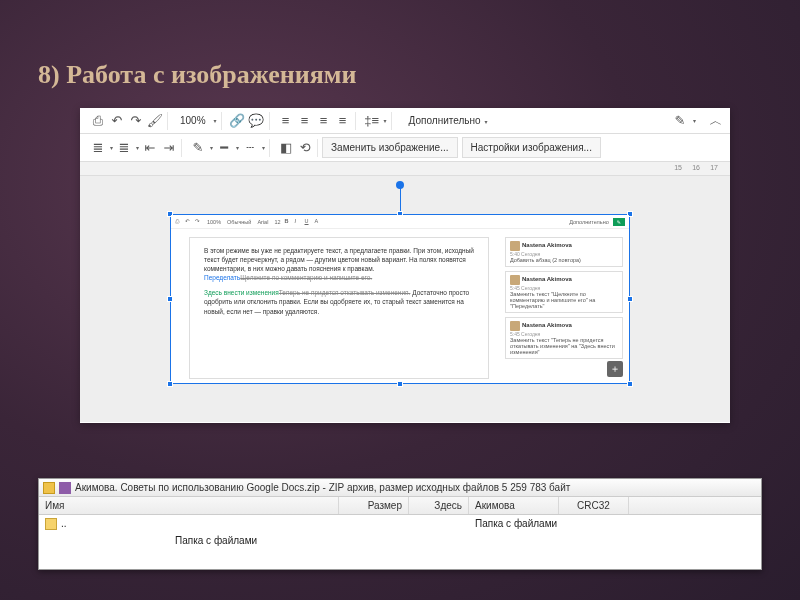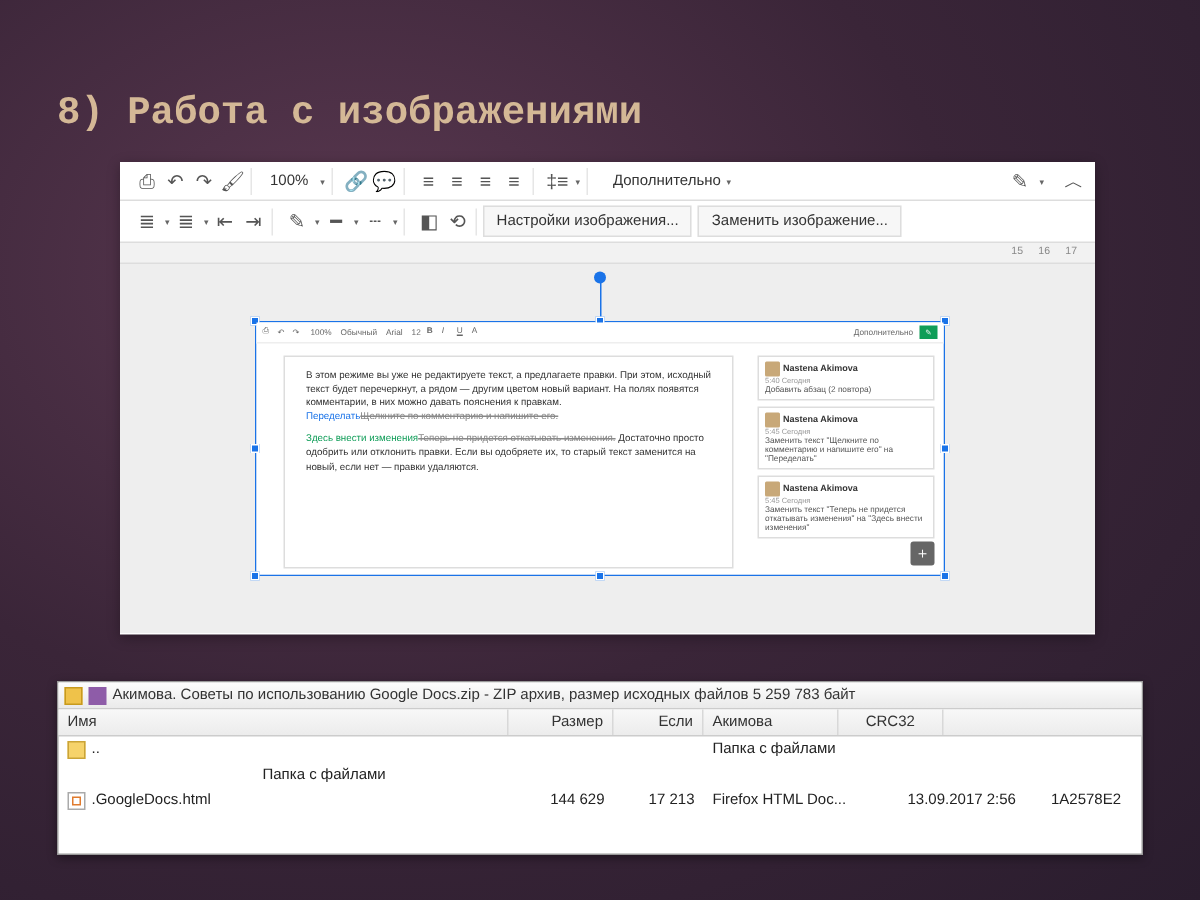--- a/index.html
+++ b/index.html
@@ -5,21 +5,21 @@
   * { box-sizing: border-box; margin: 0; padding: 0; }
   body {
     width: 800px; height: 600px;
     background: radial-gradient(ellipse at 30% 30%, #5a3850 0%, #3a2538 50%, #2a1d2e 100%);
     font-family: Arial, sans-serif;
     overflow: hidden;
     position: relative;
   }
   .slide-title {
     color: #d4b896;
-    font-family: Liberation Mono, monospace;
+    font-family: Liberation Serif, serif;
     font-size: 26px;
     font-weight: bold;
     padding: 60px 0 18px 38px;
   }
   .panel1 {
     background: #fff;
     width: 650px;
     height: 315px;
     margin: 0 auto 40px 80px;
     box-shadow: 0 2px 8px rgba(0,0,0,0.3);
@@ -117,21 +117,21 @@
   }
   .cmt .nm{font-weight:bold; color:#333; font-size:6px;}
   .cmt .tm{color:#999; font-size:5px;}
   .cmt .av{width:10px;height:10px;background:#c8a878;display:inline-block;vertical-align:middle;margin-right:2px;border-radius:1px;}
   .addc{ position:absolute; right:6px; bottom:6px; width:16px;height:16px;background:#666;display:flex;align-items:center;justify-content:center;color:#fff;font-size:10px;border-radius:2px;}
 
   
   .panel2 {
     position:absolute;
     left:38px; bottom:30px;
-    width:724px; height:116px;
+    width:724px; height:92px;
     background:#fff;
     border:1px solid #999;
     box-shadow:0 2px 6px rgba(0,0,0,0.4);
     font-size:10px;
   }
   .p2-title{
     height:18px; background:linear-gradient(#fdfdfd,#eaeaea);
     border-bottom:1px solid #ccc;
     display:flex; align-items:center; padding:0 4px; gap:4px;
     font-size:10px; color:#333;
@@ -212,22 +212,22 @@
         <span class="arrow-down">▾</span>
       <span class="ico">━</span>
         <span class="arrow-down">▾</span>
       <span class="ico">┄</span>
         <span class="arrow-down">▾</span>
     </div>
     <div class="grp">
       <span class="ico">◧</span>
       <span class="ico">⟲</span>
     </div>
+    <span class="imgbtn">Заменить изображение...</span>
     <span class="imgbtn">Настройки изображения...</span>
-    <span class="imgbtn">Заменить изображение...</span>
   </div>
   <div class="ruler-top">
     <span style="right:48px">15</span>
     <span style="right:30px">16</span>
     <span style="right:12px">17</span>
   </div>
   <div class="editor-area">
     <div class="sel-frame">
       <div class="rot"></div>
       <div class="handle h-tl"></div>
@@ -288,21 +288,21 @@
 
 <div class="panel2">
   <div class="p2-title">
     <span class="aico"></span>
     <span class="zico"></span>
     <span>Акимова. Советы по использованию Google Docs.zip - ZIP архив, размер исходных файлов 5 259 783 байт</span>
   </div>
   <div class="p2-head">
     <div class="col-name">Имя</div>
     <div class="col-size">Размер</div>
-    <div class="col-pack">Если</div>
+    <div class="col-pack">Здесь</div>
     <div class="col-mod">Акимова</div>
     <div class="col-crc">CRC32</div>
   </div>
   <div class="p2-rows">
     <div class="p2-row">
       <div class="col-name">
           <span class="fico up"></span>
           <span>..</span>
         </div>
       <div class="col-size"></div>
@@ -311,25 +311,14 @@
       <div class="col-mod"></div>
       <div class="col-crc"></div>
     </div>
     <div class="p2-row">
       <div class="col-size"></div>
       <div class="col-pack"></div>
       <div class="col-type">Папка с файлами</div>
       <div class="col-mod"></div>
       <div class="col-crc"></div>
     </div>
-    <div class="p2-row">
-      <div class="col-name">
-          <span class="fico html"></span>
-          <span>.GoogleDocs.html</span>
-        </div>
-      <div class="col-size">144 629</div>
-      <div class="col-pack">17 213</div>
-      <div class="col-type">Firefox HTML Doc...</div>
-      <div class="col-mod">13.09.2017 2:56</div>
-      <div class="col-crc">1A2578E2</div>
-    </div>
   </div>
 </div>
 
 </body></html>

